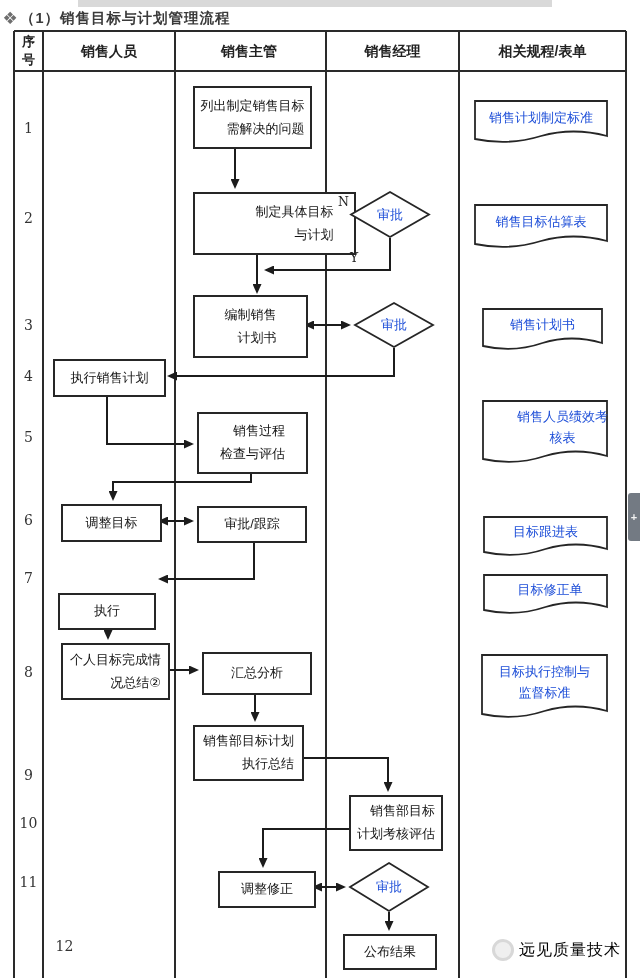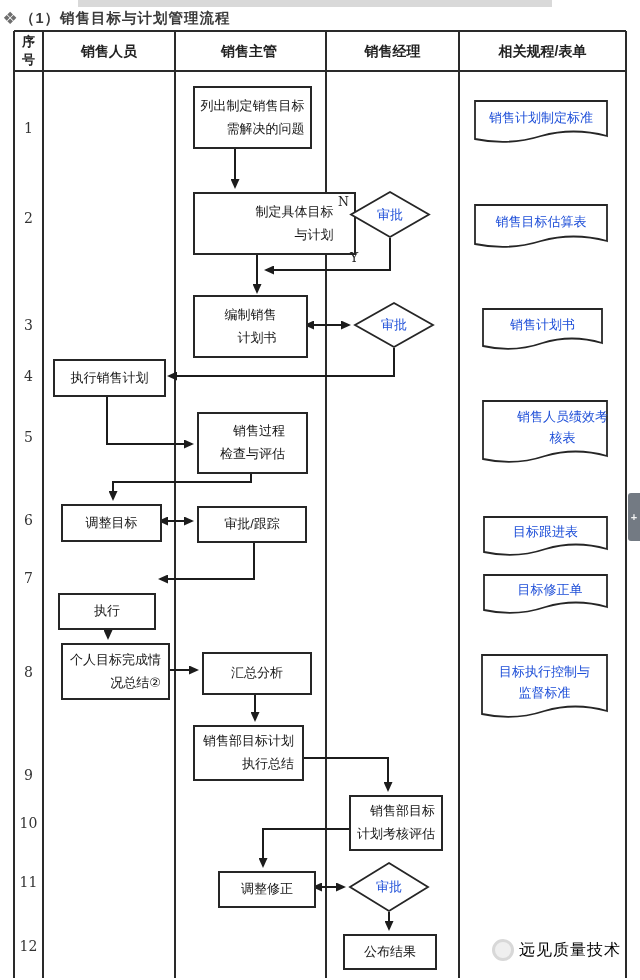--- a/index.html
+++ b/index.html
@@ -100,21 +100,21 @@
 <div class="abs rownum" style="top:210px;">2</div>
 <div class="abs rownum" style="top:317px;">3</div>
 <div class="abs rownum" style="top:368px;">4</div>
 <div class="abs rownum" style="top:429px;">5</div>
 <div class="abs rownum" style="top:512px;">6</div>
 <div class="abs rownum" style="top:570px;">7</div>
 <div class="abs rownum" style="top:664px;">8</div>
 <div class="abs rownum" style="top:767px;">9</div>
 <div class="abs rownum" style="top:815px;">10</div>
 <div class="abs rownum" style="top:874px;">11</div>
-<div class="abs rownum" style="top:938px;">12</div>
+<div class="abs rownum" style="top:938px;margin-left:36px;">12</div>
 
 <div class="abs process" style="left:193px;top:86px;width:115px;height:59px;"><span>列出制定销售目标
 需解决的问题</span></div>
 <div class="abs process" style="left:193px;top:192px;width:119px;height:59px;padding-left:40px;"><span>制定具体目标
 与计划</span></div>
 <div class="abs process" style="left:193px;top:295px;width:111px;height:59px;"><span>编制销售
 计划书</span></div>
 <div class="abs process" style="left:53px;top:359px;width:109px;height:34px;"><span>执行销售计划</span></div>
 <div class="abs process" style="left:197px;top:412px;width:107px;height:58px;"><span>销售过程
 检查与评估</span></div>

